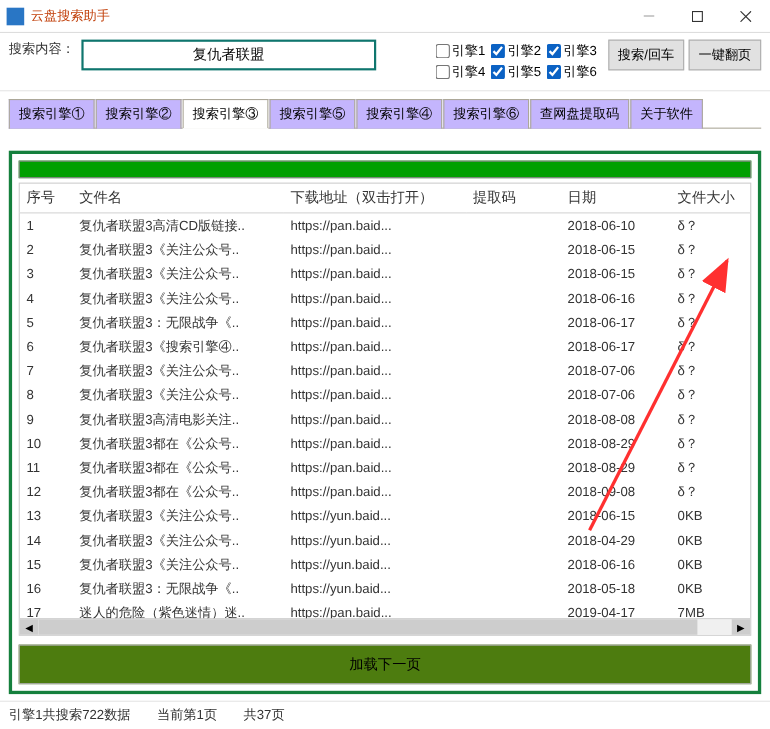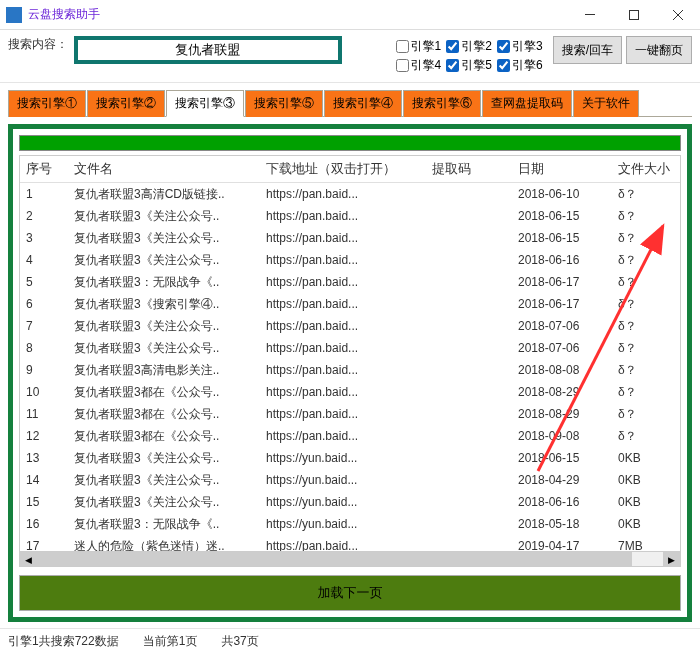--- a/index.html
+++ b/index.html
@@ -1,33 +1,33 @@
 <!DOCTYPE html>
 <html><head>
 <meta charset="utf-8">
 <style>
 * { box-sizing: border-box; margin: 0; padding: 0; }
 body { font-family: "Microsoft YaHei", "SimSun", sans-serif; font-size: 12px; background: #fff; width: 700px; height: 663px; overflow: hidden; }
 .titlebar { height: 30px; background: #fff; border-bottom: 1px solid #ddd; display: flex; align-items: center; padding-left: 6px; }
 .titlebar-icon { width: 16px; height: 16px; background: #2976c5; margin-right: 6px; }
-.titlebar-title { flex: 1; font-size: 12px; color: #6d28d9; }
+.titlebar-title { flex: 1; font-size: 12px; color: #c2410c; }
 .titlebar-btns { display: flex; }
 .titlebar-btn { width: 44px; height: 30px; display: flex; align-items: center; justify-content: center; color: #333; cursor: pointer; }
 .searchbar { display: flex; align-items: flex-start; padding: 6px 8px; border-bottom: 1px solid #e5e5e5; gap: 4px; }
 .search-label { font-size: 12px; color: #333; margin-right: 2px; }
-.search-input { flex: 1; height: 28px; border: 4px solid #0f766e; padding: 0 6px; font-size: 13px; text-align: center; }
+.search-input { flex: 1; height: 28px; border: 2px solid #0f766e; padding: 0 6px; font-size: 13px; text-align: center; }
 .engines { display: flex; flex-direction: column; gap: 2px; margin: 0 4px; padding: 2px; }
 .engines-row { display: flex; gap: 5px; margin-left: 44px; }
 .engine-cb { display: flex; align-items: center; gap: 2px; font-size: 12px; cursor: pointer; }
 .engine-cb input { width: 13px; height: 13px; accent-color: #0b62c4; }
 .btn-std { height: 28px; padding: 1px 8px; background: #e1e1e1; border: 1px solid #adadad; font-size: 12px; cursor: pointer; font-family: inherit; }
 .tabs { display: flex; margin: 6px 8px 0 8px; border-bottom: 1px solid #aca899; }
-.tab { padding: 4px 8px; font-size: 12px; border: 1px solid #aca899; border-bottom: none; margin-right: 1px; background: #f97316; cursor: pointer; position: relative; top: 1px; white-space: nowrap; }
+.tab { padding: 4px 8px; font-size: 12px; border: 1px solid #aca899; border-bottom: none; margin-right: 1px; background: #c4b5fd; cursor: pointer; position: relative; top: 1px; white-space: nowrap; }
 .tab.active { background: #fff; border-bottom: 1px solid #fff; }
-.main { margin: 7px 8px 6px 8px; border: 5px solid #15803d; padding: 6px; }
+.main { margin: 20px 8px 6px 8px; border: 3px solid #15803d; padding: 6px; }
 .progress { height: 16px; background: #00a000; border: 1px solid #888; margin-bottom: 4px; }
 .table-wrap { border: 1px solid #ccc; height: 412px; overflow: hidden; position: relative; }
 .table-scroll { height: 395px; overflow: hidden; }
 table { width: 100%; border-collapse: collapse; font-size: 12px; table-layout: fixed; }
 th { text-align: left; padding: 4px 6px; font-weight: normal; background: #fff; border-bottom: 1px solid #e0e0e0; font-size: 13px; color: #333; }
 td { padding: 2.5px 6px; color: #333; white-space: nowrap; overflow: hidden; text-overflow: ellipsis; font-family: "SimSun", sans-serif; }
 .hscroll { height: 17px; background: #f0f0f0; border-top: 1px solid #ccc; display: flex; align-items: center; }
 .hscroll-arrow { width: 17px; height: 17px; background: #cdcdcd; display: flex; align-items: center; justify-content: center; font-size: 9px; cursor: pointer; }
 .hscroll-track { flex: 1; height: 17px; background: #f0f0f0; position: relative; }
 .hscroll-thumb { position: absolute; left: 0; width: 95%; height: 100%; background: #cdcdcd; }

